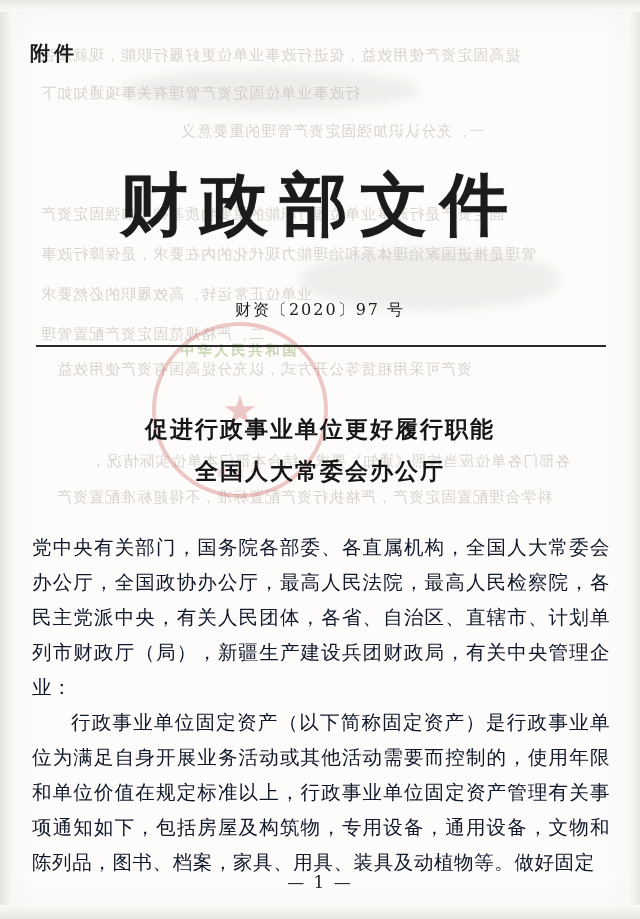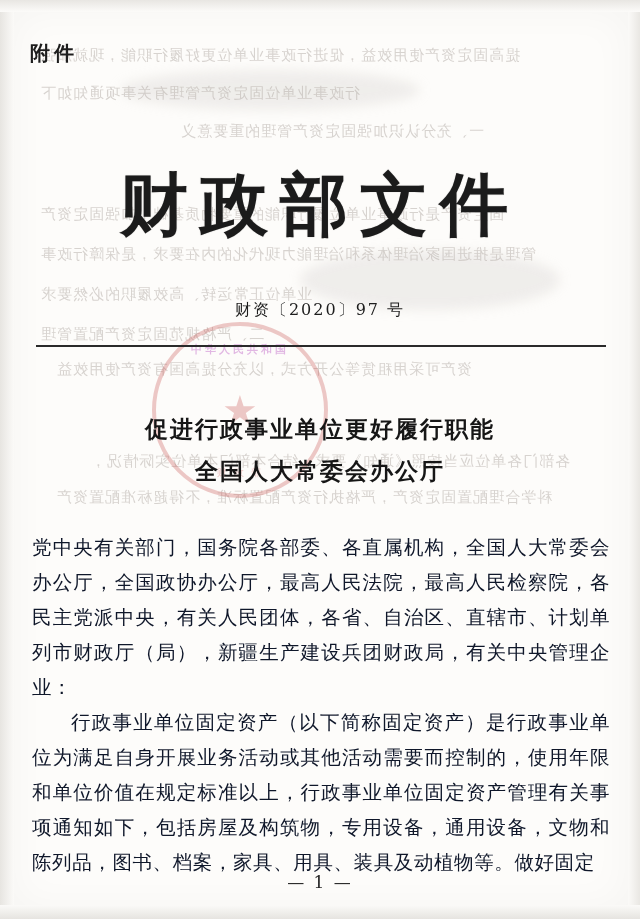--- a/index.html
+++ b/index.html
@@ -168,22 +168,22 @@
     color: #c8504e;
     font-size: 40px;
     line-height: 40px;
   }
   .seal .seal-text {
     position: absolute;
     left: 0;
     top: 16px;
     width: 100%;
     text-align: center;
-    color: #a21caf;
-    font-size: 11px;
+    color: #4d7c0f;
+    font-size: 14px;
     letter-spacing: 3px;
     font-weight: bold;
   }
   .seal .seal-text-bottom {
     position: absolute;
     left: 0;
     bottom: 14px;
     width: 100%;
     text-align: center;
     color: #c8504e;

